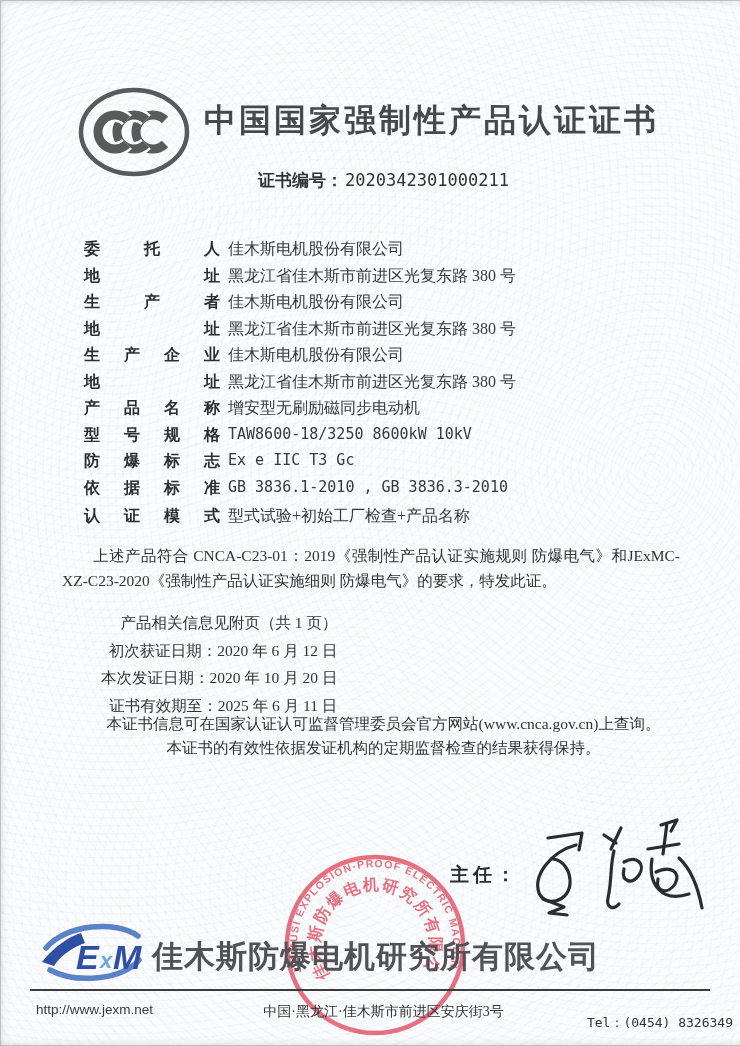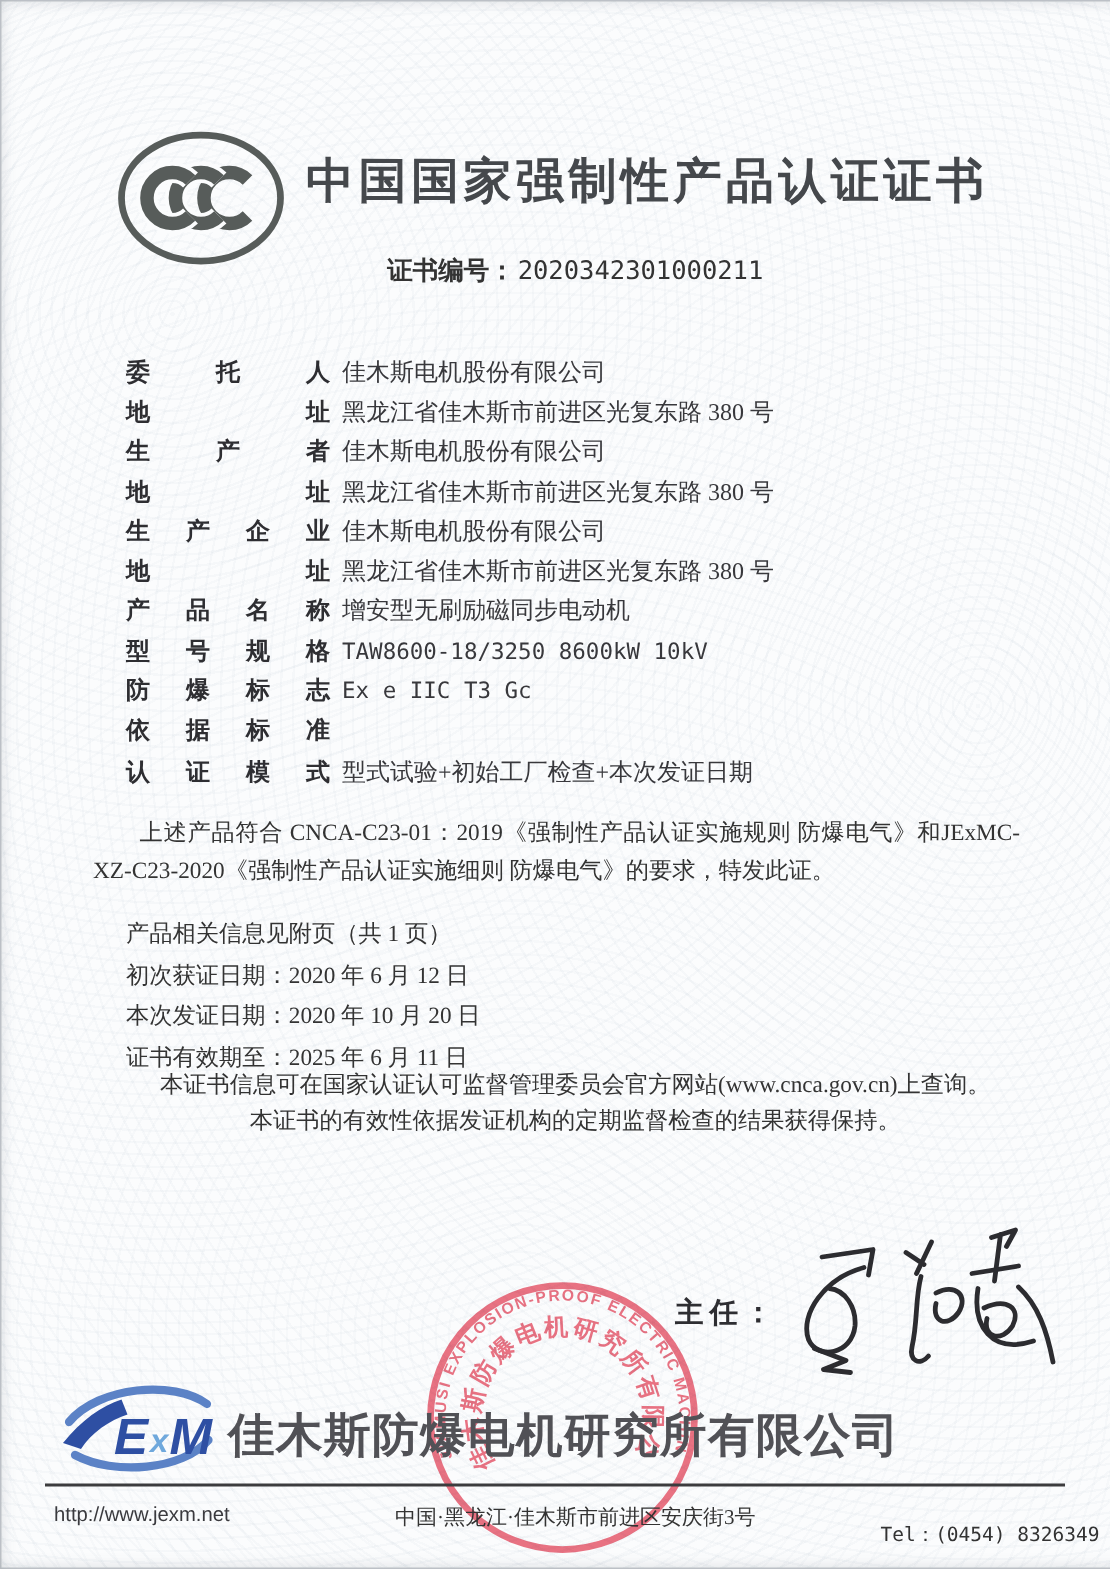--- a/index.html
+++ b/index.html
@@ -23,21 +23,21 @@
   }
   .cert-no-line{position:absolute;left:0;top:169px;width:100%;text-align:center;font-size:17px;font-weight:bold;color:#333;}
   .cert-no-line .mono{font-family:"DejaVu Sans Mono","Liberation Mono",monospace;font-weight:normal;margin-left:2px;}
   .fields{position:absolute;left:84px;top:240px;width:610px;}
   .frow{display:flex;align-items:flex-start;margin-bottom:9px;font-size:16px;line-height:17.5px;}
   .frow.gap{margin-top:11px;}
   .lbl{width:136px;flex:0 0 136px;text-align:justify;text-align-last:justify;font-weight:bold;color:#2e2e32;}
   .val{margin-left:8px;color:#38383c;}
   .mono-val{font-family:"DejaVu Sans Mono","Liberation Mono",monospace;font-size:15px;}
   .statement{position:absolute;left:62px;top:543px;width:618px;font-size:15.5px;line-height:25px;text-indent:2em;text-align:justify;color:#333;}
-  .info-lines{position:absolute;left:84px;top:609px;font-size:15.5px;line-height:27.5px;color:#333;}
+  .info-lines{position:absolute;left:101px;top:609px;font-size:15.5px;line-height:27.5px;color:#333;text-align:right;}
   .validity{position:absolute;left:0;top:712px;width:100%;text-align:center;font-size:15.5px;line-height:24px;color:#333;}
   .director{position:absolute;left:450px;top:862px;font-size:19px;font-weight:bold;letter-spacing:4px;color:#2e2e32;}
   .signature{position:absolute;left:520px;top:814px;width:190px;height:108px;}
   .stamp{position:absolute;left:282px;top:852px;width:186px;height:186px;opacity:.82;mix-blend-mode:multiply;}
   .jexm-logo{position:absolute;left:34px;top:916px;width:114px;height:70px;}
   .company{
     position:absolute;left:152px;top:936px;
     font-family:"Liberation Sans","DejaVu Sans",sans-serif;
     font-size:31px;font-weight:600;letter-spacing:1px;color:#515156;
   }
@@ -100,24 +100,25 @@
     <div class="frow">
         <span class="lbl">型号规格</span>
         <span class="val mono-val">TAW8600-18/3250  8600kW  10kV</span>
       </div>
     <div class="frow">
         <span class="lbl">防爆标志</span>
         <span class="val mono-val">Ex e IIC T3 Gc</span>
       </div>
     <div class="frow">
         <span class="lbl">依据标准</span>
+        <span class="val mono-val">GB 3836.1-2010 , GB 3836.3-2010</span>
       </div>
     <div class="frow gap">
         <span class="lbl">认证模式</span>
-        <span class="val">型式试验+初始工厂检查+本次发证日期</span>
+        <span class="val">型式试验+初始工厂检查+产品名称</span>
       </div>
   </div>
 
   <div class="statement">上述产品符合 CNCA-C23-01：2019《强制性产品认证实施规则 防爆电气》和JExMC-XZ-C23-2020《强制性产品认证实施细则 防爆电气》的要求，特发此证。</div>
 
   <div class="info-lines">
     <div>产品相关信息见附页（共 1 页）</div>
     <div>初次获证日期：2020 年 6 月 12 日</div>
     <div>本次发证日期：2020 年 10 月 20 日</div>
     <div>证书有效期至：2025 年 6 月 11 日</div>

